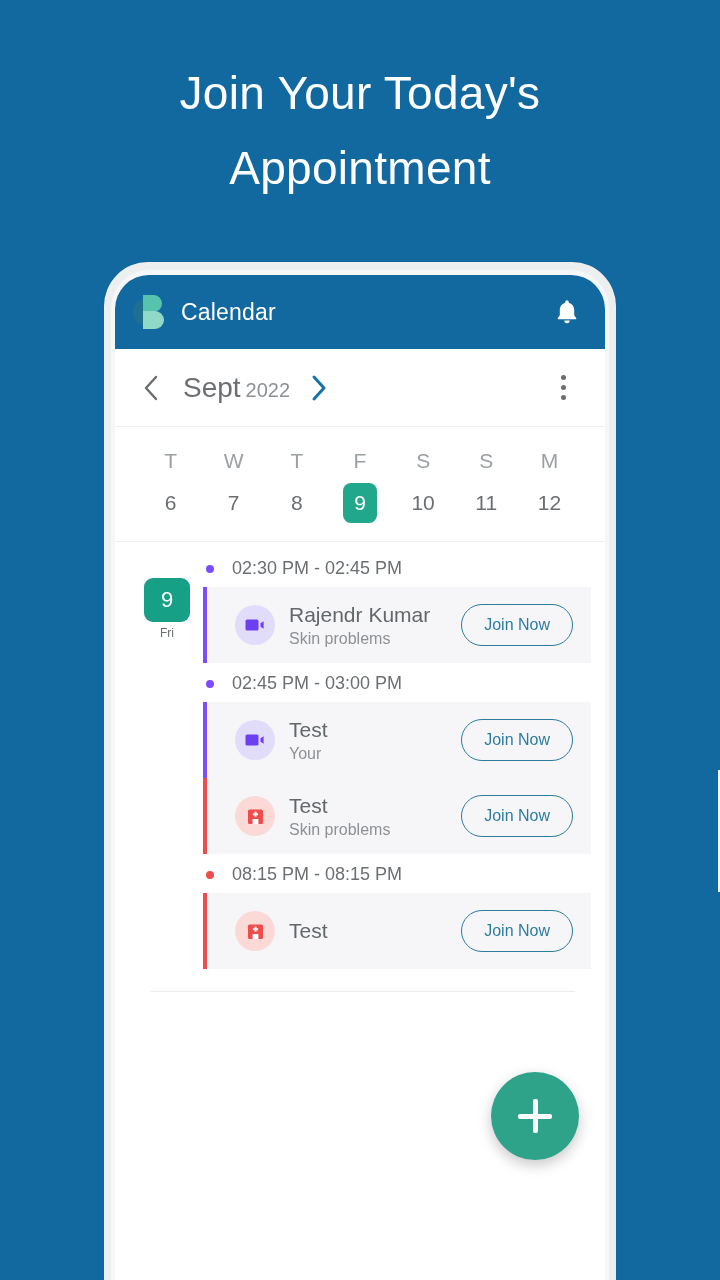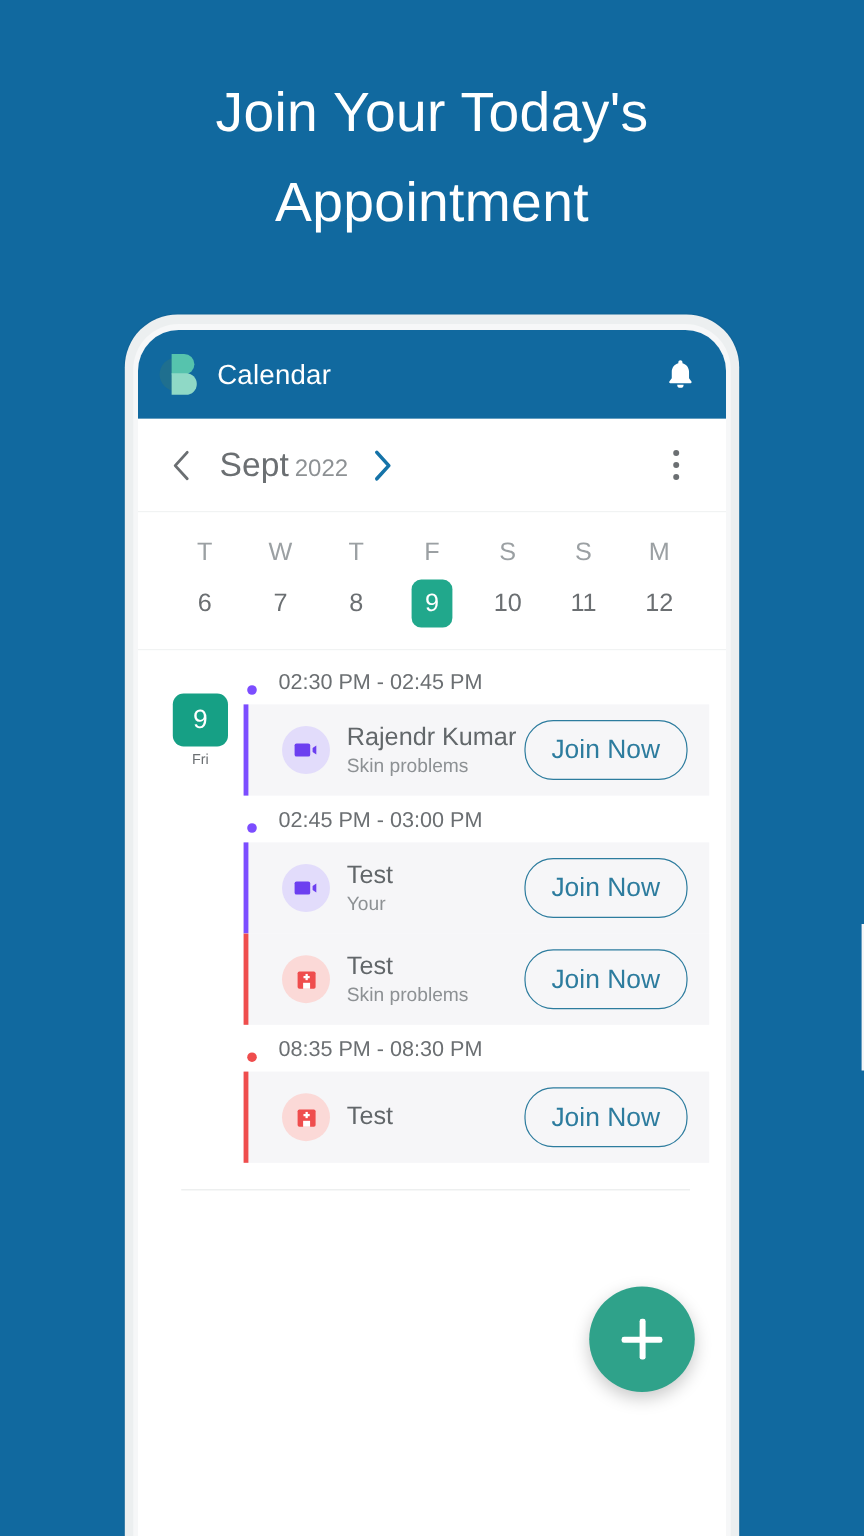--- a/index.html
+++ b/index.html
@@ -207,21 +207,21 @@
   }
   .date-chip-dow {
     margin-top: 4px;
     font-size: 12px;
     color: #6b6f72;
   }
 
   .appt-block { padding-left: 88px; padding-right: 14px; }
   .appt-time-row {
     display: flex;
-    align-items: flex-end;
+    align-items: center;
     padding: 10px 0 8px 0;
   }
   .time-dot {
     width: 8px; height: 8px;
     border-radius: 50%;
     margin: 0 18px 0 3px;
     flex: 0 0 auto;
   }
   .appt-time {
     font-size: 18px;
@@ -261,21 +261,21 @@
     margin-top: 2px;
     line-height: 19px;
   }
   .join-btn {
     flex: 0 0 auto;
     margin-right: 18px;
     border: 1.5px solid #2d7c9e;
     border-radius: 24px;
     background: transparent;
     color: #2d7c9e;
-    font-size: 22px;
+    font-size: 16px;
     font-family: "Liberation Sans", sans-serif;
     padding: 11px 22px;
     white-space: nowrap;
   }
 
   .list-divider {
     height: 1px;
     background: #e9ebec;
     margin: 22px 30px 0 36px;
   }
@@ -441,21 +441,21 @@
               <span class="appt-name" style="display:block">Test</span>
               <span class="appt-sub" style="display:block">Skin problems</span>
             </span>
             <button class="join-btn">Join Now</button>
           </div>
         </div>
 
         <div class="appt-block">
           <div class="appt-time-row">
             <span class="time-dot" style="background:#ef4d4d"></span>
-            <span class="appt-time">08:35 PM - 08:30 PM</span>
+            <span class="appt-time">08:15 PM - 08:15 PM</span>
           </div>
           <div class="appt-card" style="border-left-color:#ef4d4d">
             <span class="avatar clinic">
               <svg width="19" height="19" viewBox="0 0 19 19">
                 <rect x="2" y="2.5" width="15" height="14.5" rx="1.5" fill="#ef4d4d"></rect>
                 <rect x="8.6" y="4.6" width="1.9" height="5.2" fill="#fff"></rect>
                 <rect x="6.9" y="6.3" width="5.2" height="1.9" fill="#fff"></rect>
                 <rect x="6.6" y="12" width="5.8" height="5" fill="#fff"></rect>
               </svg>
             </span>

